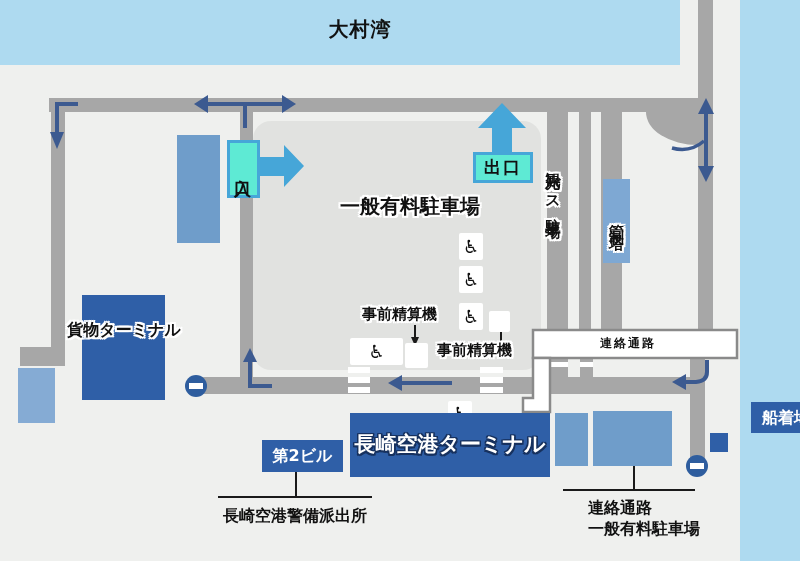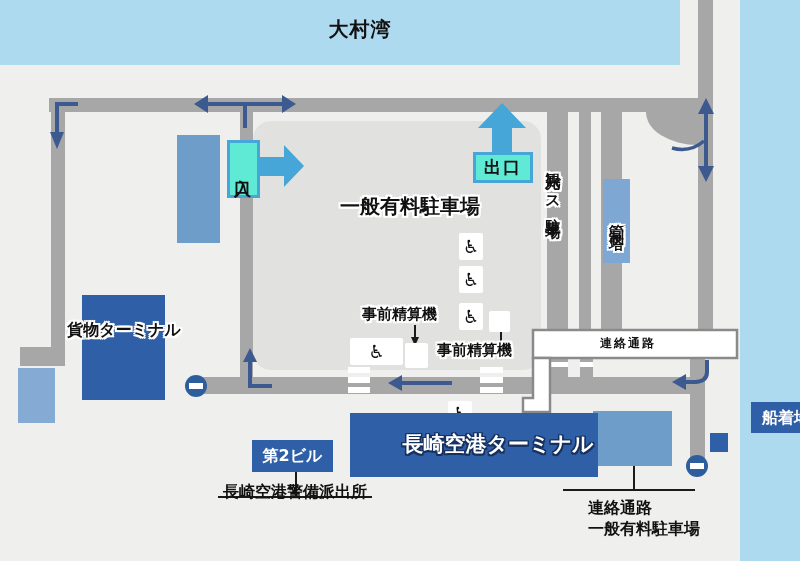--- a/index.html
+++ b/index.html
@@ -142,27 +142,27 @@
   <div class="whitebox" style="left:350px;top:338px;width:53px;height:27px;">
       <span class="wheel">♿</span>
     </div>
   <div class="whitebox" style="left:405px;top:343px;width:23px;height:25px;"></div>
   <div class="whitebox" style="left:448px;top:401px;width:24px;height:26px;">
       <span class="wheel">♿</span>
     </div>
 
   <div class="lbl" style="left:600px;top:336px;width:90px;font-size:12px;letter-spacing:2px;">連絡通路</div>
 
-  <div class="navybox" style="left:350px;top:413px;width:200px;height:64px;display:flex;align-items:center;justify-content:center;padding-left:48px;">
+  <div class="navybox" style="left:350px;top:413px;width:200px;height:64px;display:flex;align-items:center;justify-content:center;">
     <span class="lbl outline-n" style="position:static;color:#fff;font-size:21px;">長崎空港ターミナル</span>
   </div>
-  <div class="navybox" style="left:252px;top:440px;width:81px;height:32px;display:flex;align-items:center;justify-content:center;">
+  <div class="navybox" style="left:262px;top:440px;width:81px;height:32px;display:flex;align-items:center;justify-content:center;">
     <span class="lbl" style="position:static;color:#fff;font-size:16px;">第2ビル</span>
   </div>
-  <div class="lbl center" style="left:212px;top:482px;width:166px;font-size:16px;">長崎空港警備派出所</div>
+  <div class="lbl center" style="left:212px;top:506px;width:166px;font-size:16px;">長崎空港警備派出所</div>
   <div class="lbl" style="left:588px;top:497px;font-size:16px;line-height:21px;">
     <div>連絡通路</div>
     <div>一般有料駐車場</div>
   </div>
 
   <div class="navybox" style="left:710px;top:402px;width:70px;height:31px;display:flex;align-items:center;justify-content:center;margin-left:41px;">
     <span class="lbl" style="position:static;color:#fff;font-size:16px;">船着場</span>
   </div>
   <div class="navybox" style="left:710px;top:433px;width:18px;height:19px;"></div>
 

